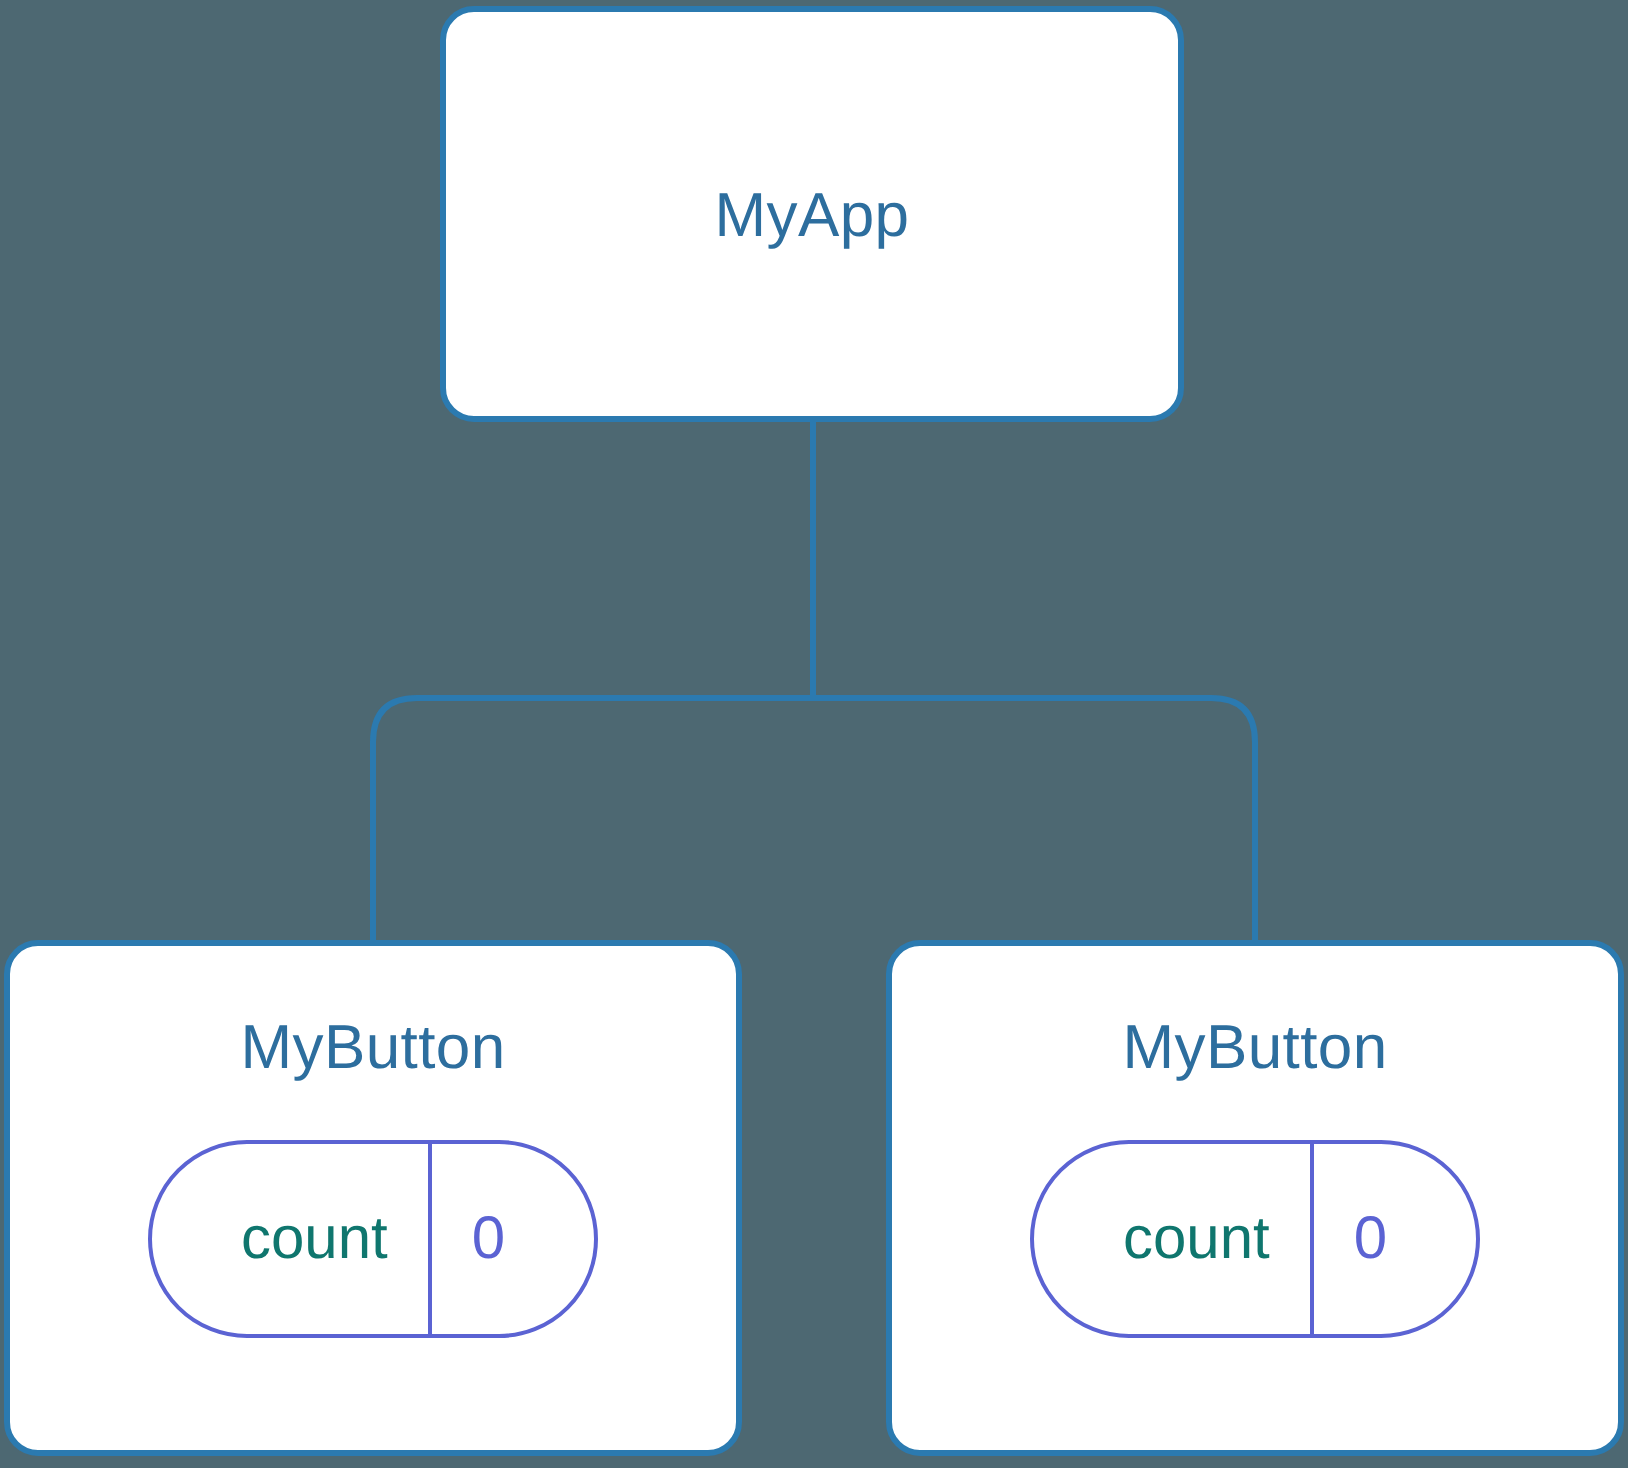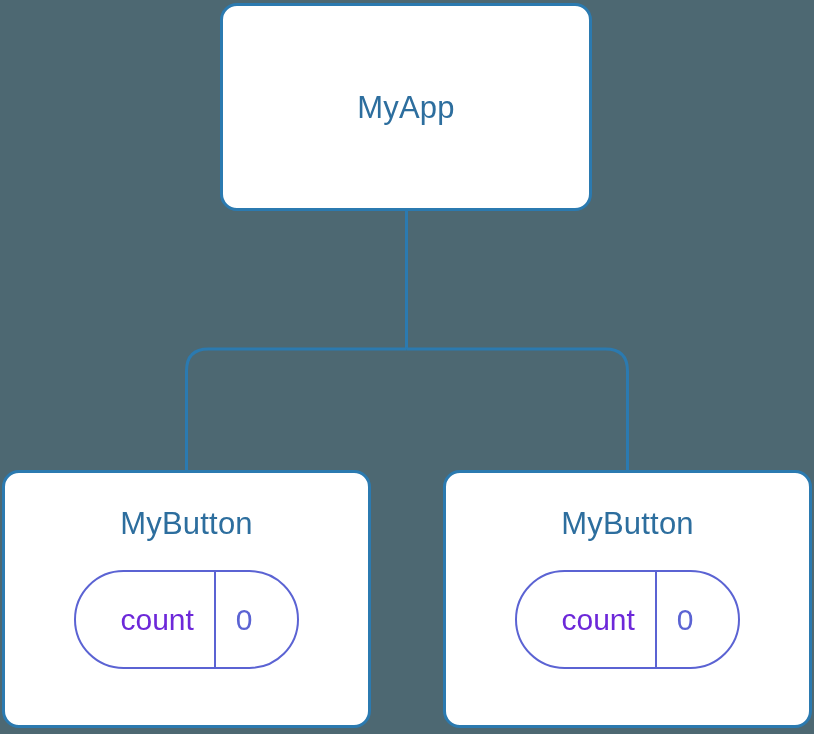--- a/index.html
+++ b/index.html
@@ -85,21 +85,21 @@
     border: 2px solid #5b63d3;
     border-radius: 999px;
     box-sizing: border-box;
     background: transparent;
   }
   .pill-key {
     display: flex;
     align-items: center;
     justify-content: center;
     padding: 0 20px 0 44px;
-    color: #6d28d9;
+    color: #0f766e;
     font-size: 30px;
     line-height: 1;
     white-space: nowrap;
   }
   .pill-divider {
     width: 2px;
     background: #5b63d3;
     flex: 0 0 auto;
   }
   .pill-value {

